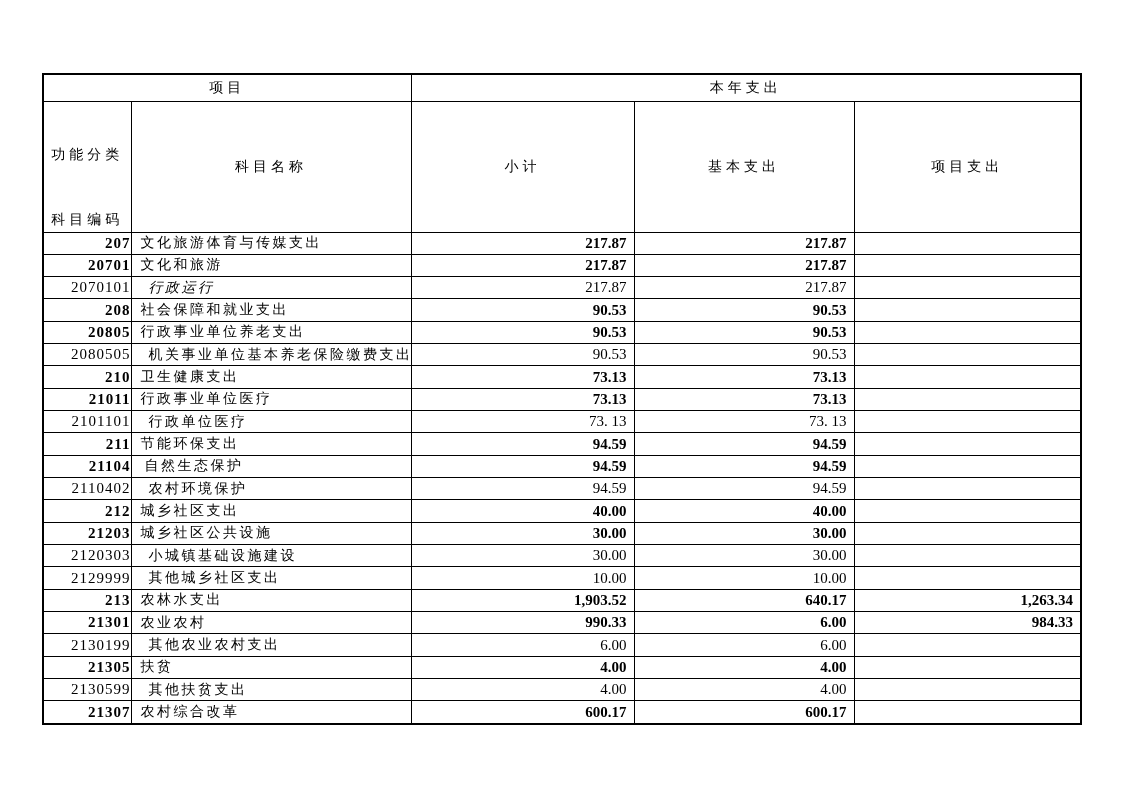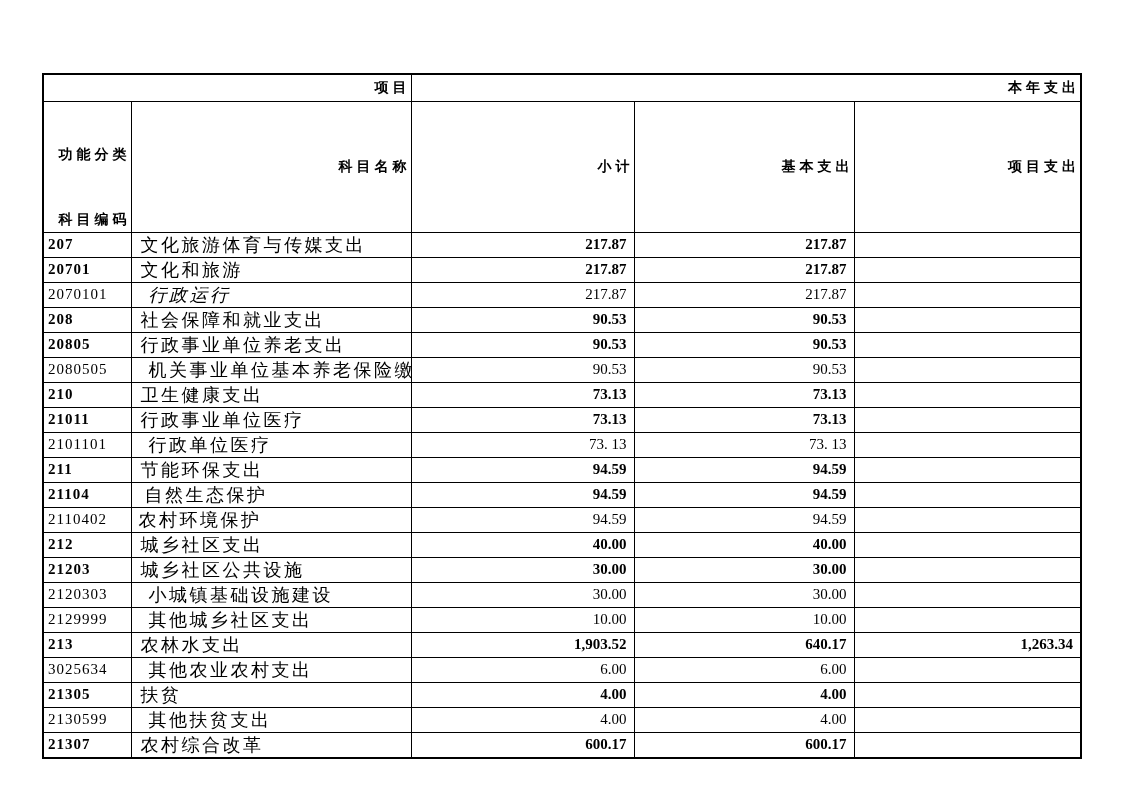--- a/index.html
+++ b/index.html
@@ -35,40 +35,40 @@
   table.budget-table {
     border: 2px solid #000000;
   }
   th, td {
     padding: 0;
     overflow: hidden;
     white-space: nowrap;
     vertical-align: middle;
   }
   thead th {
-    font-weight: bold;
+    font-weight: normal;
     font-size: 14px;
     letter-spacing: 4px;
-    text-align: right;
+    text-align: center;
   }
   tr.hrow-a { height: 27px; }
   tr.hrow-b { height: 53px; }
   th.code-h div {
     line-height: 25px;
     letter-spacing: 4px;
     margin-top: 40px;
   }
   tbody td.code {
     font-size: 15px;
-    text-align: left;
+    text-align: right;
     padding-left: 4px;
     letter-spacing: 1px;
   }
   tbody td.name {
-    font-size: 18px;
+    font-size: 14px;
     text-align: left;
     padding-left: 9px;
     letter-spacing: 2.5px;
   }
   tbody td.num {
     font-size: 15px;
     text-align: right;
     padding-right: 7px;
   }
   tbody tr.bold td.code,
@@ -177,21 +177,21 @@
         </tr>
         <tr class="bold">
           <td class="code">21104</td>
           <td class="name" style="padding-left: 13px;">自然生态保护</td>
           <td class="num">94.59</td>
           <td class="num">94.59</td>
           <td class="num"></td>
         </tr>
         <tr>
           <td class="code">2110402</td>
-          <td class="name" style="padding-left: 7px;">农村环境保护</td>
+          <td class="name" style="padding-left: 17px;">农村环境保护</td>
           <td class="num">94.59</td>
           <td class="num">94.59</td>
           <td class="num"></td>
         </tr>
         <tr class="bold">
           <td class="code">212</td>
           <td class="name">城乡社区支出</td>
           <td class="num">40.00</td>
           <td class="num">40.00</td>
           <td class="num"></td>
@@ -217,22 +217,29 @@
           <td class="num">10.00</td>
           <td class="num"></td>
         </tr>
         <tr class="bold">
           <td class="code">213</td>
           <td class="name">农林水支出</td>
           <td class="num">1,903.52</td>
           <td class="num">640.17</td>
           <td class="num">1,263.34</td>
         </tr>
-        <tr>
-          <td class="code">3025634</td>
+        <tr class="bold">
+          <td class="code">21301</td>
+          <td class="name">农业农村</td>
+          <td class="num">990.33</td>
+          <td class="num">6.00</td>
+          <td class="num">984.33</td>
+        </tr>
+        <tr>
+          <td class="code">2130199</td>
           <td class="name" style="padding-left: 17px;">其他农业农村支出</td>
           <td class="num">6.00</td>
           <td class="num">6.00</td>
           <td class="num"></td>
         </tr>
         <tr class="bold">
           <td class="code">21305</td>
           <td class="name">扶贫</td>
           <td class="num">4.00</td>
           <td class="num">4.00</td>

